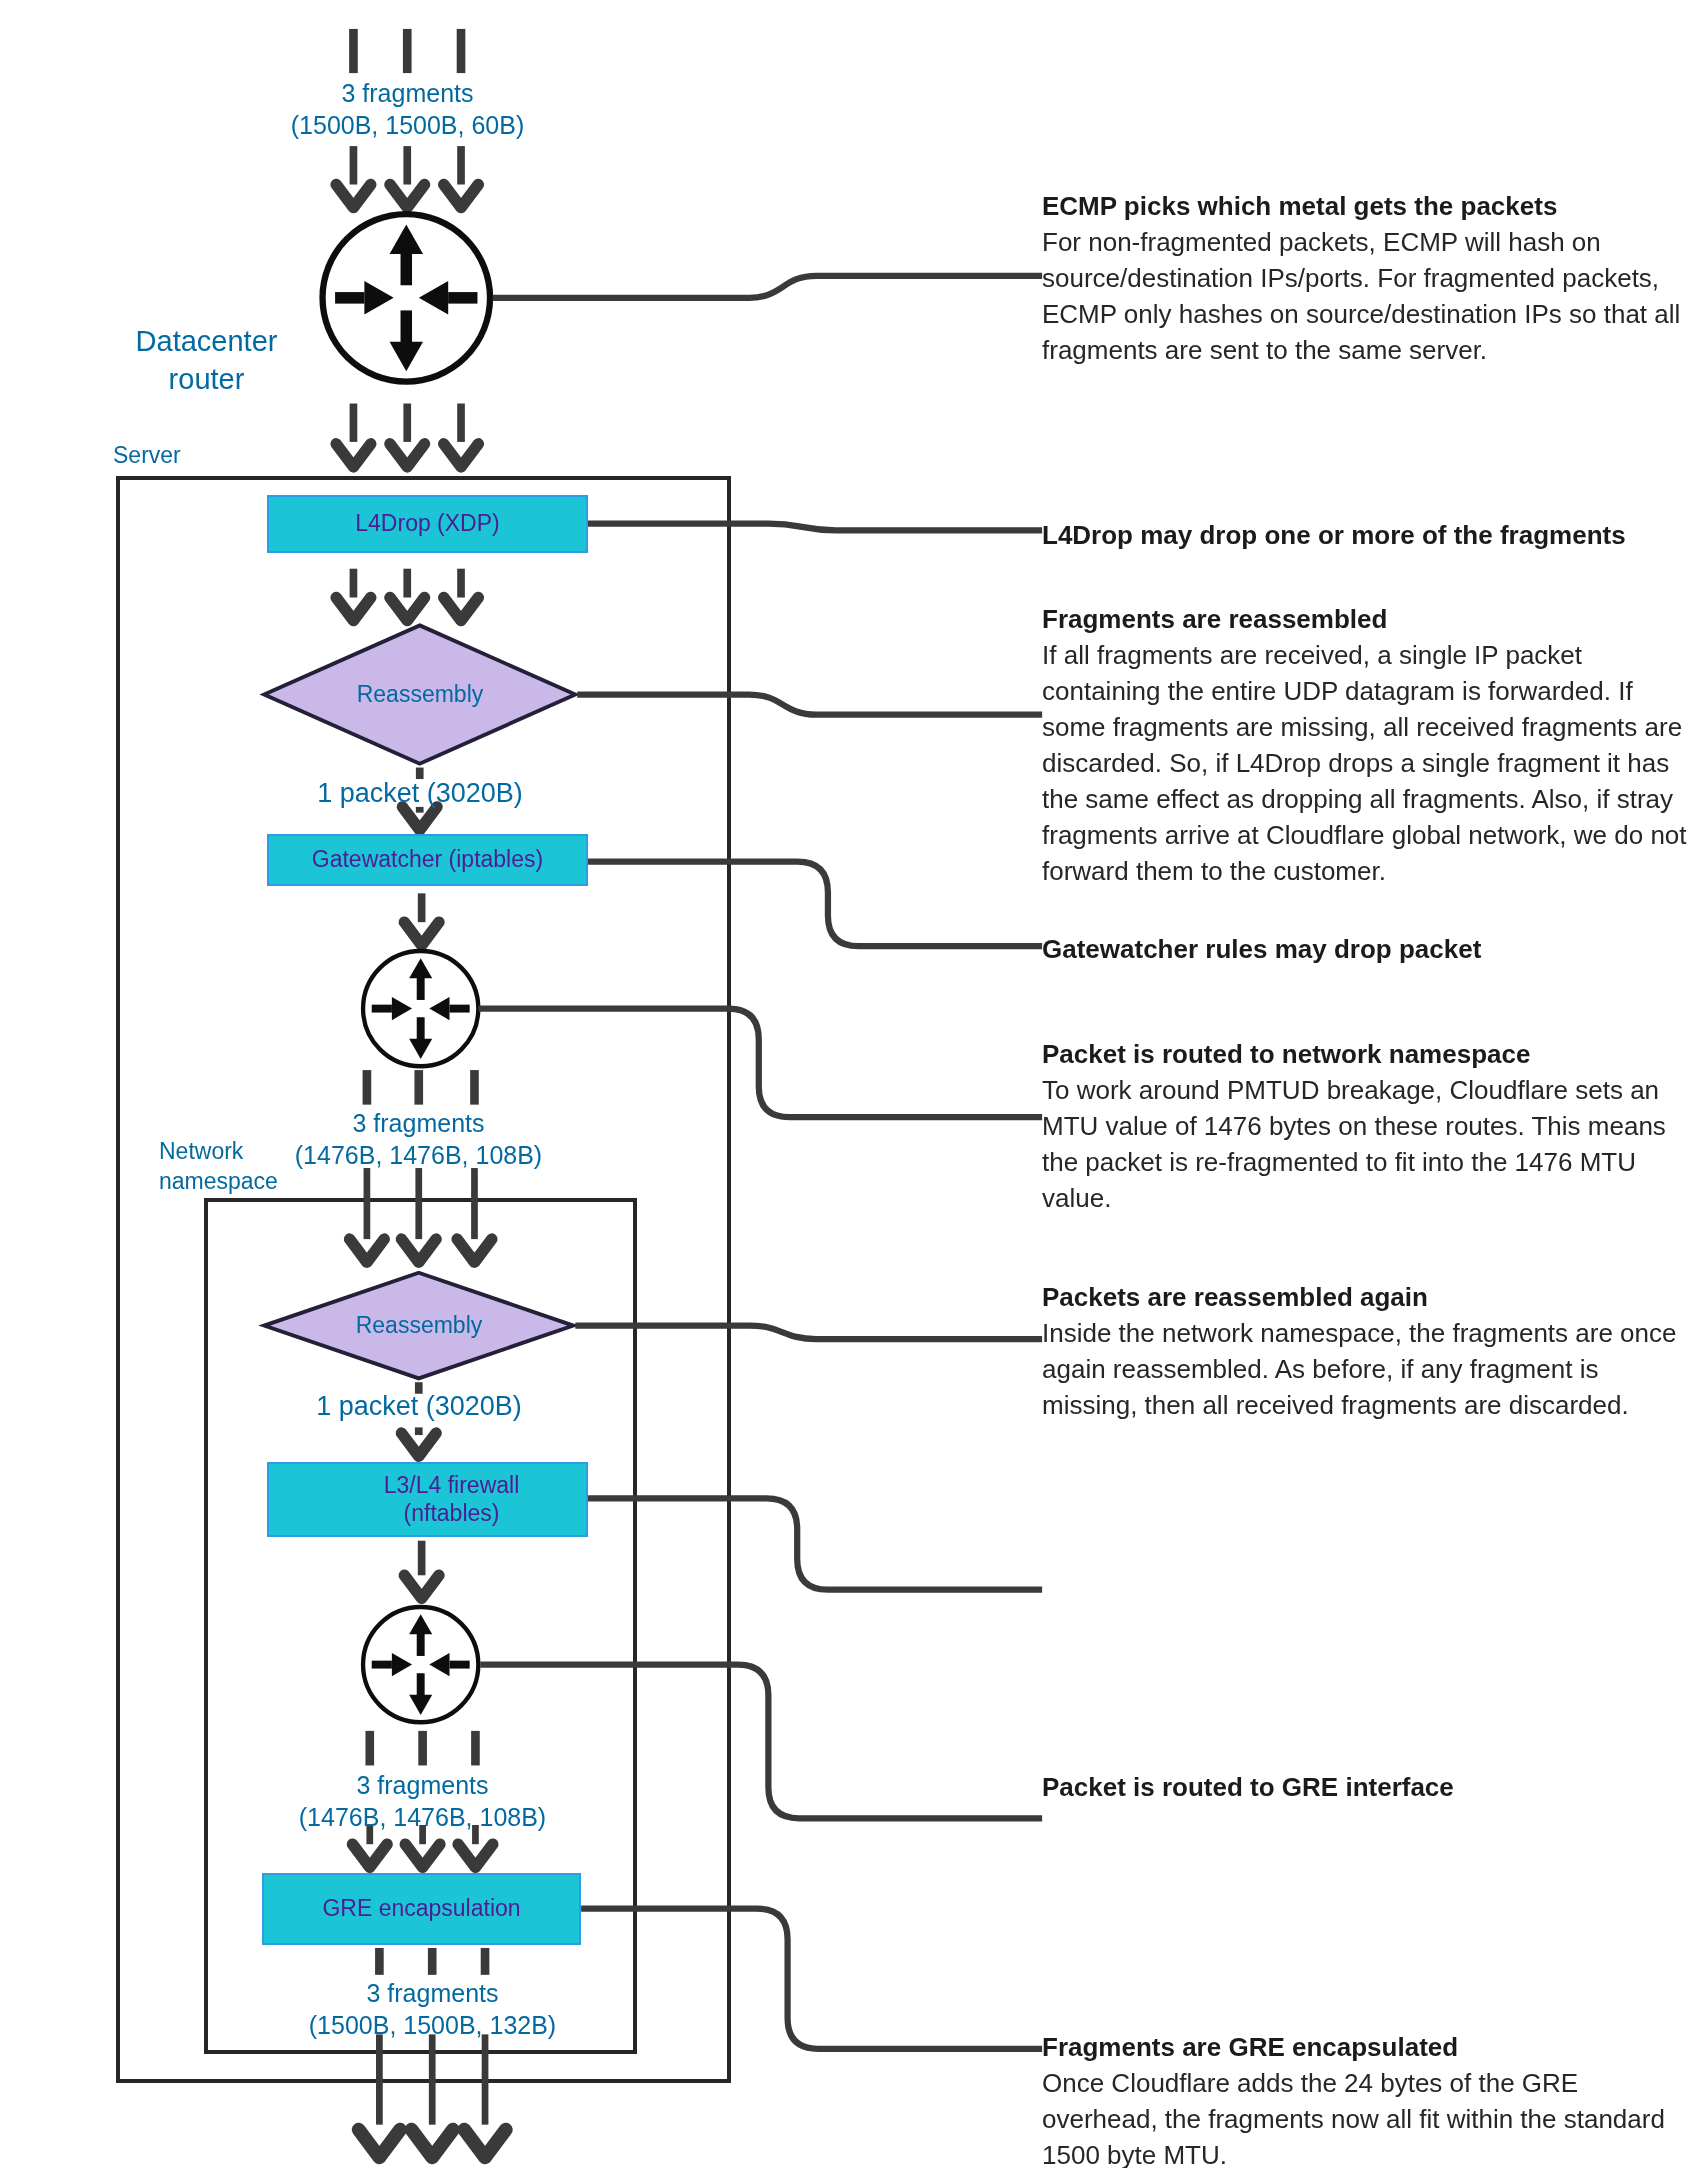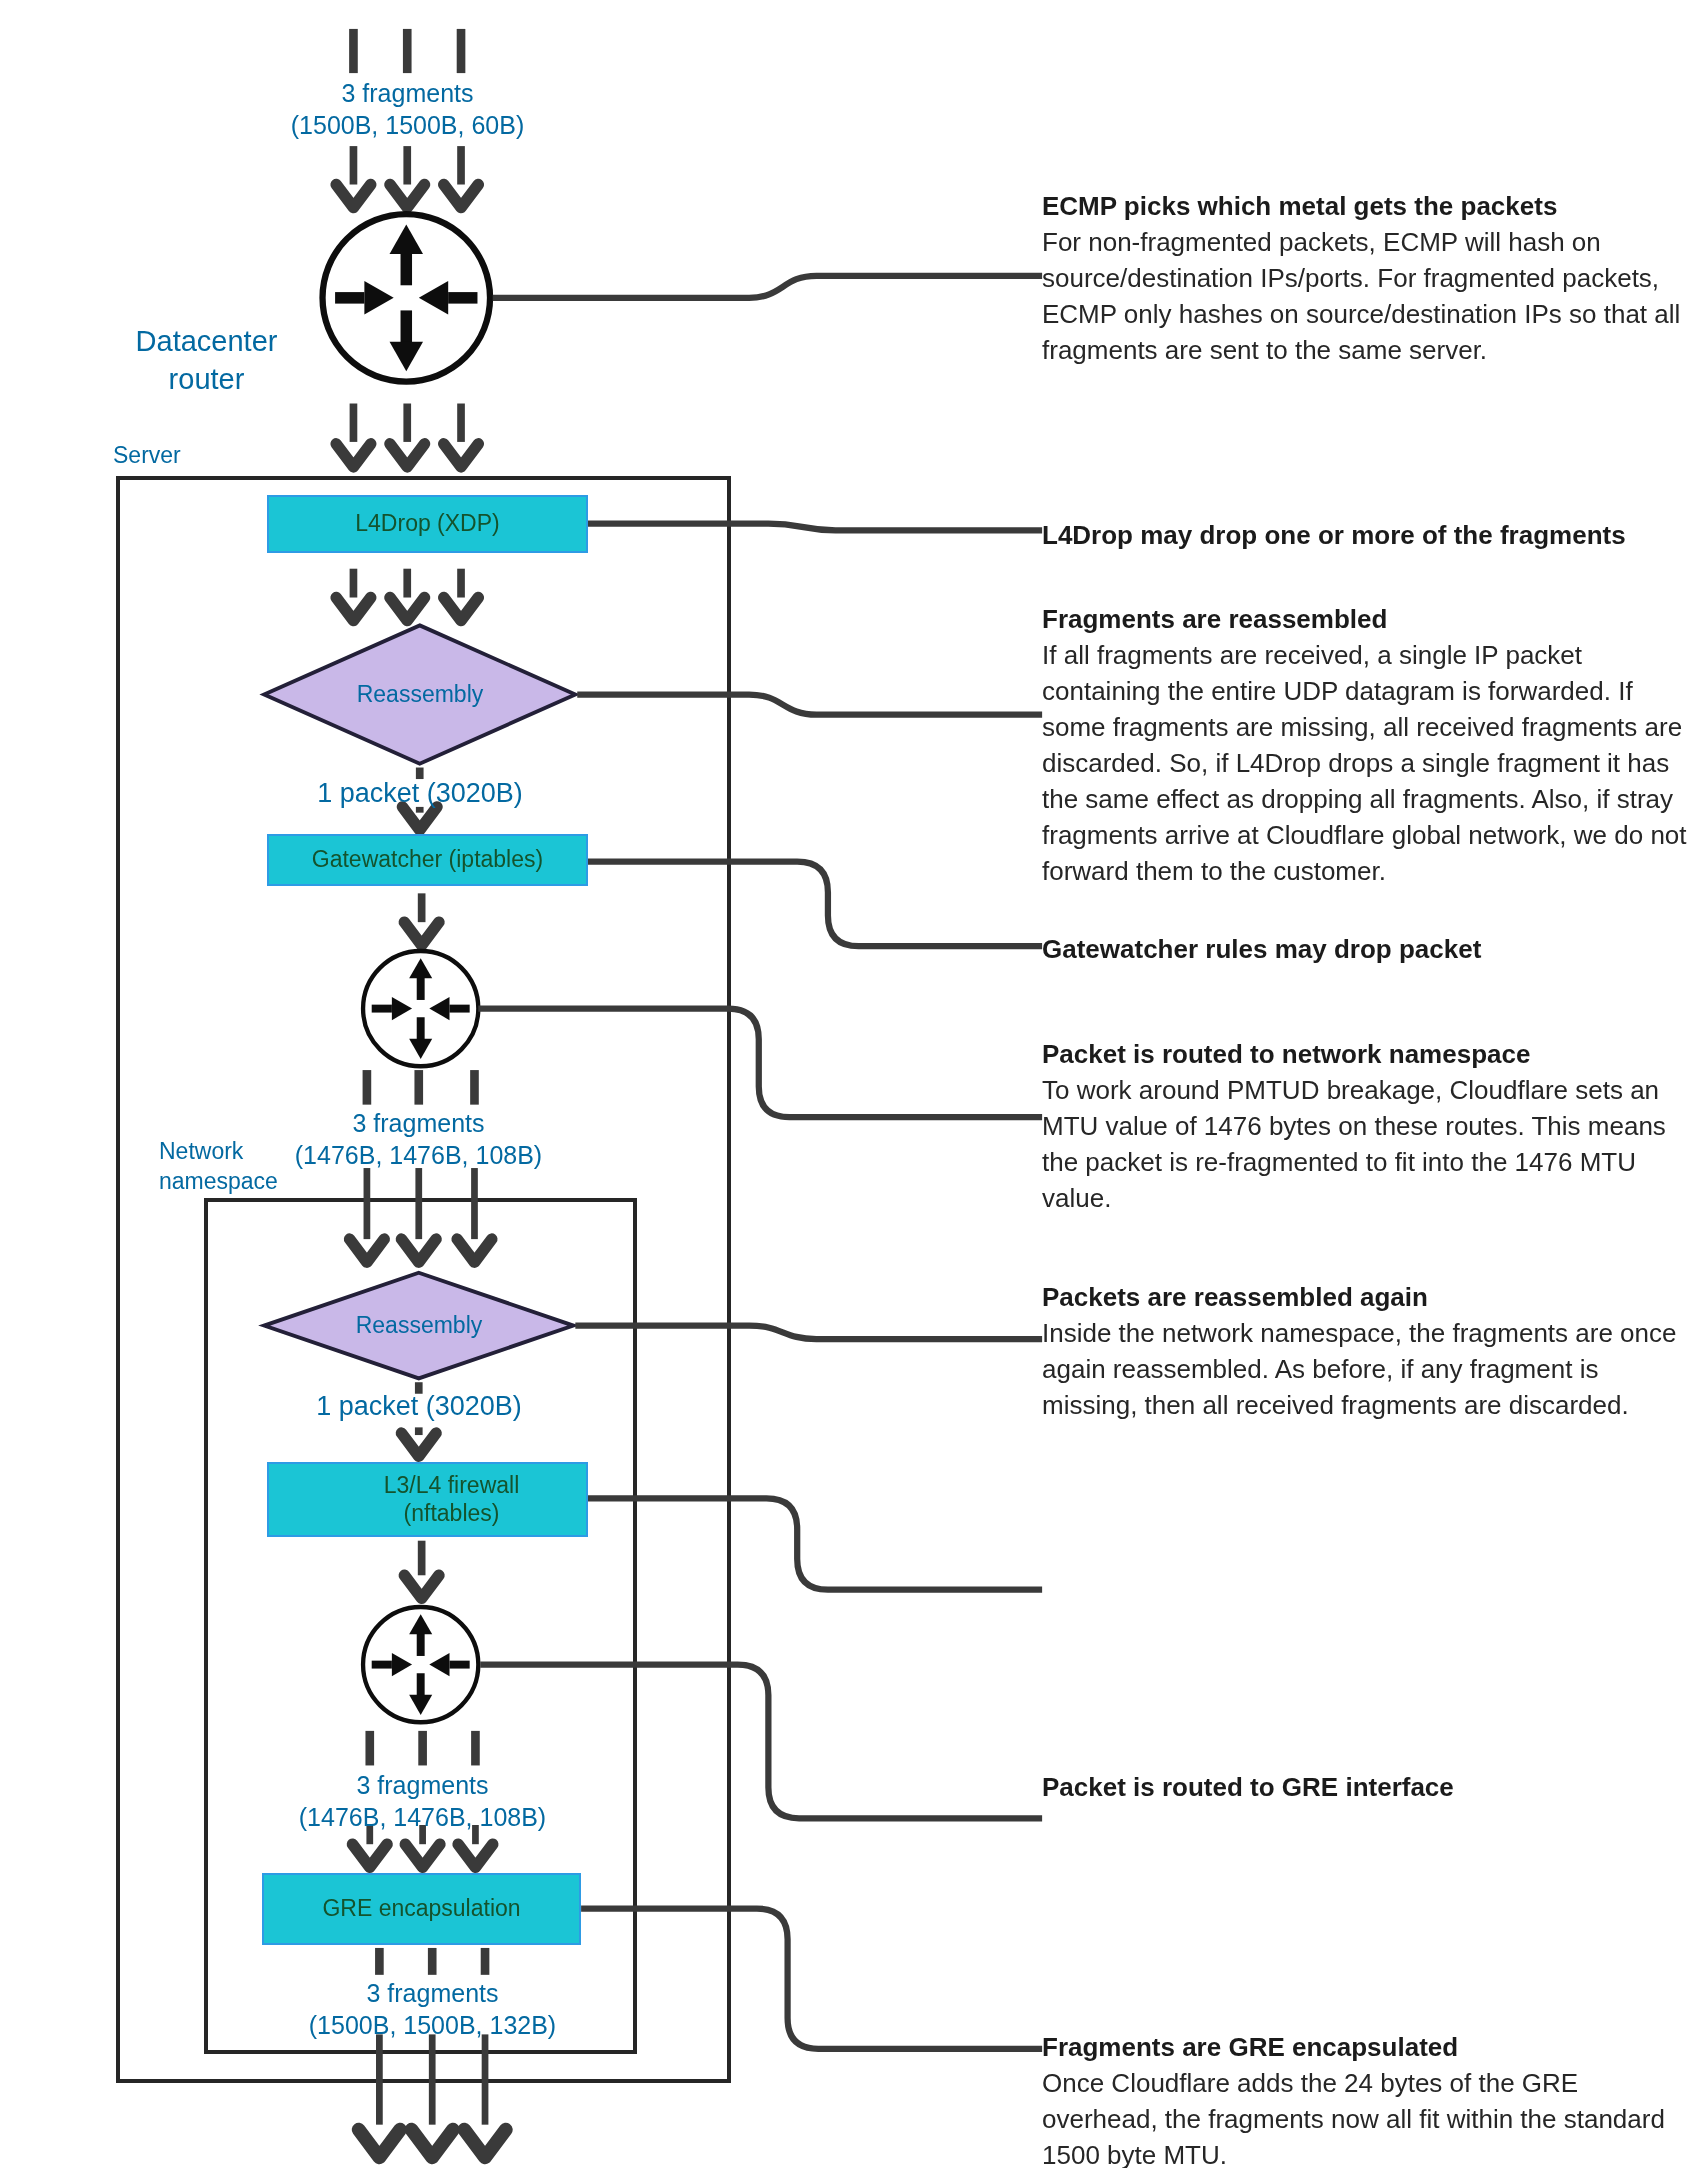--- a/index.html
+++ b/index.html
@@ -6,21 +6,21 @@
     --box-fill:#1BC5D5; --box-border:#2E9BE5; --diamond-fill:#C9B8E8; --diamond-border:#232038;
     --line:#3a3a3a; --frame:#262626; --icon:#0d0d0d; --text:#262626; --heading:#1b1b1b;
   }
   html,body{margin:0;padding:0;background:#fff;}
   .stage{position:relative;width:1701px;height:2168px;background:#fff;overflow:hidden;
          font-family:"Liberation Sans", sans-serif;color:var(--text,#262626);}
   svg.layer{position:absolute;left:0;top:0;z-index:2;pointer-events:none;}
   .frame{position:absolute;border:4.8px solid var(--frame,#262626);box-sizing:border-box;z-index:1;}
   .box{position:absolute;background:var(--box-fill,#1BC5D5);border:2.9px solid var(--box-border,#2E9BE5);
        box-sizing:border-box;display:flex;align-items:center;justify-content:center;text-align:center;
-       color:#14532d;font-size:23px;line-height:1.2;z-index:3;}
+       color:#4c1d95;font-size:23px;line-height:1.2;z-index:3;}
   .lbl{position:absolute;color:#0369a1;z-index:3;}
   .t-c{text-align:center;}
   .stream{font-size:25px;line-height:32px;}
   .packet{font-size:27px;}
   .dlabel{font-size:23px;}
   .side{font-size:29px;line-height:38px;}
   .small-lbl{font-size:23px;line-height:30px;}
   .ann{position:absolute;left:1042px;width:651px;z-index:3;}
   .ann-h{font-weight:bold;font-size:26px;line-height:36px;color:var(--heading,#1b1b1b);}
   .ann-b{font-size:26px;line-height:36px;color:var(--text,#262626);}

